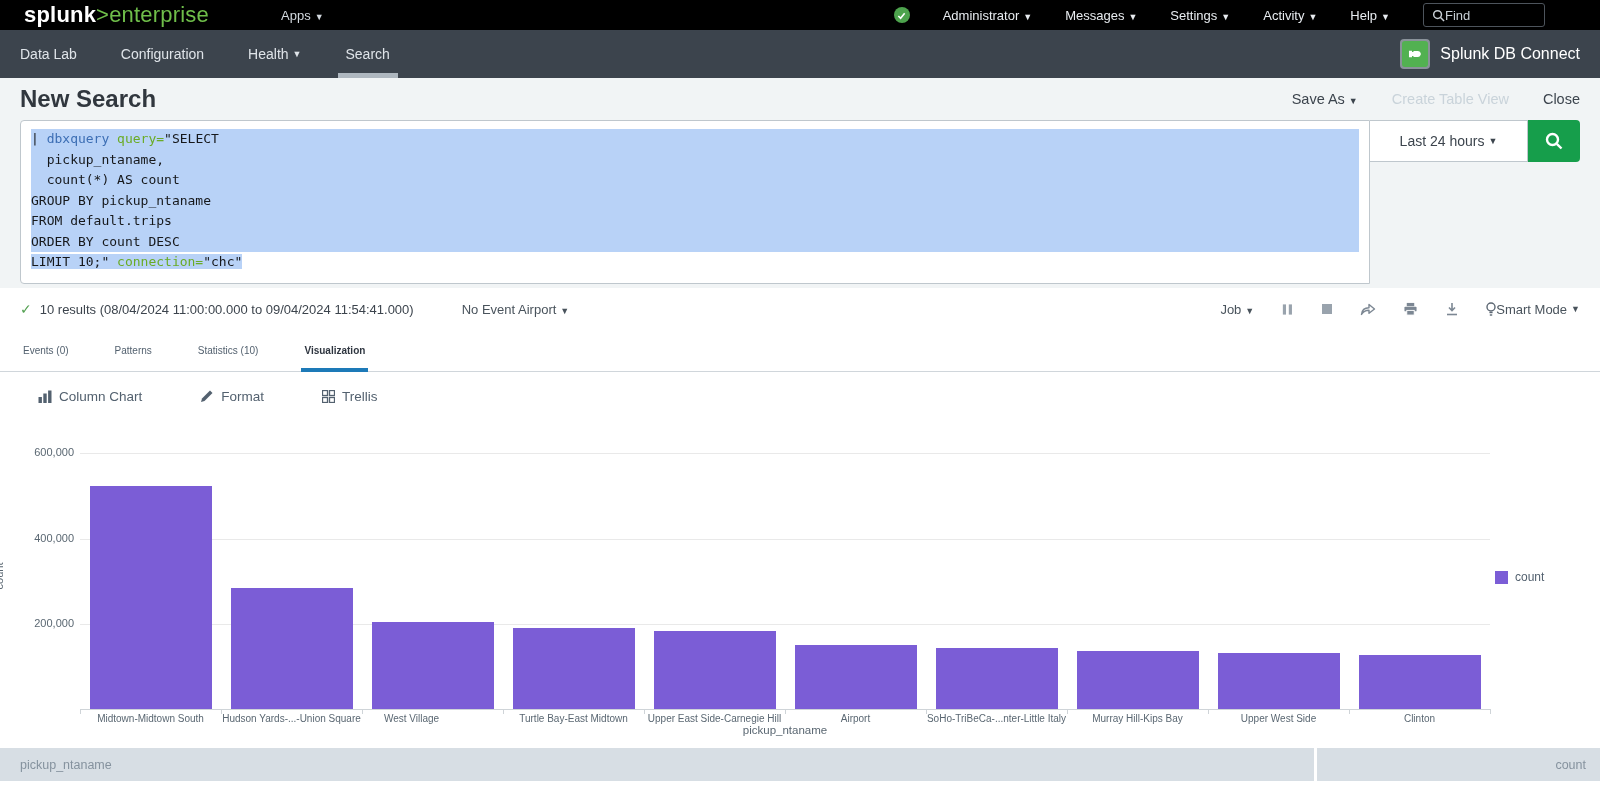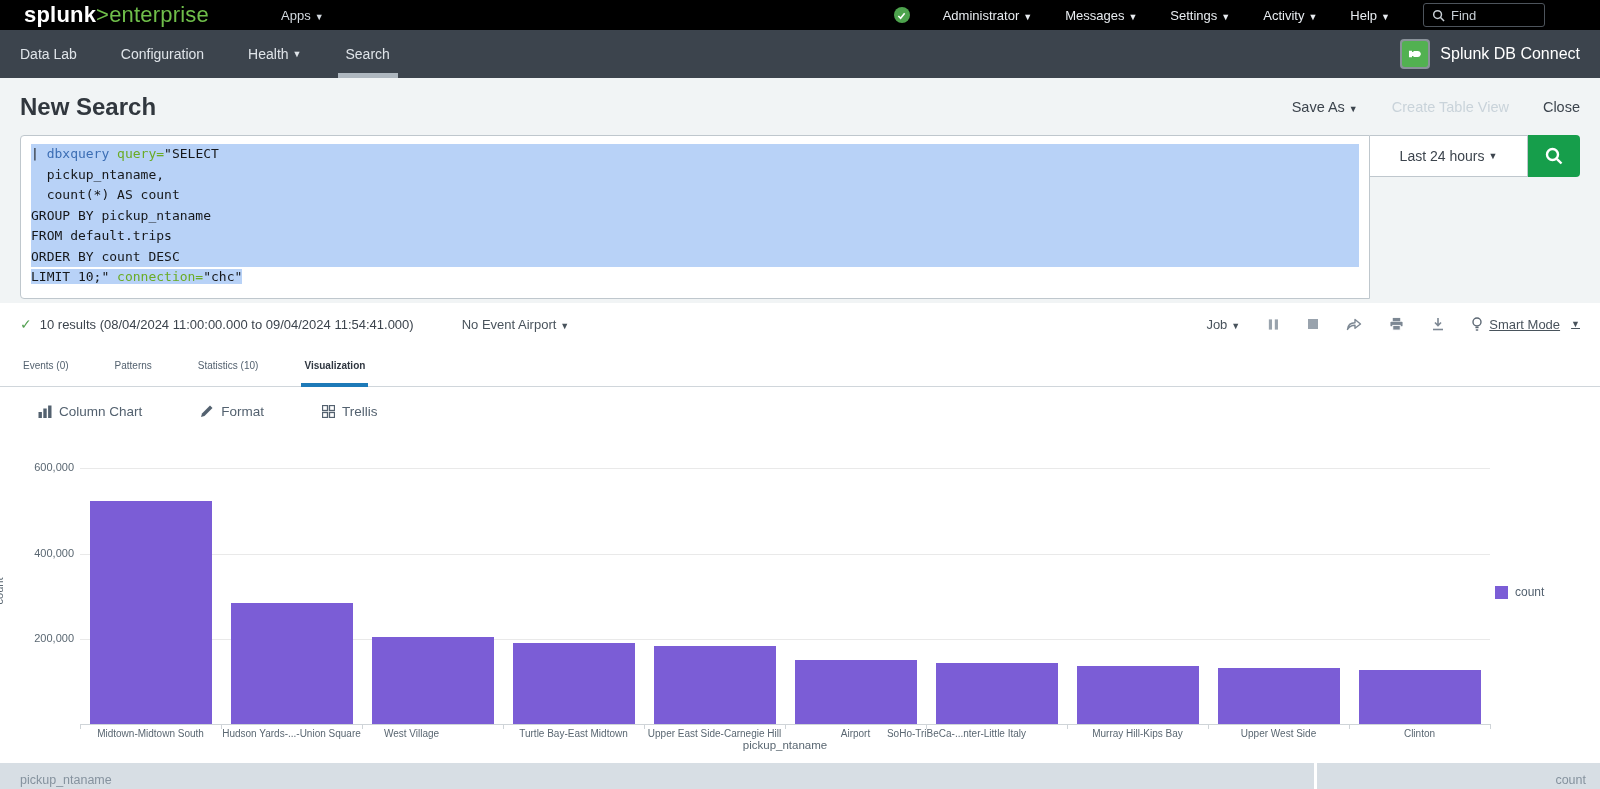--- a/index.html
+++ b/index.html
@@ -12,38 +12,38 @@
   .logo { font-size:22px; letter-spacing:.2px; }
   .logo b { color:#fff; font-weight:bold; }
   .logo .suffix { color:#6fbe4a; font-weight:normal; }
   .topbar-apps { margin-left:72px; color:#d3d9df; cursor:pointer; }
   .top-spacer { flex:1; }
   .top-right { display:flex; align-items:center; gap:33px; }
   .status-dot { width:16px; height:16px; border-radius:50%; background:#4da34d; display:flex; align-items:center; justify-content:center; }
   .status-dot svg { width:9px; height:9px; }
   .top-menu { color:#e8ecf0; cursor:pointer; white-space:nowrap; }
   .caret { font-size:9px; margin-left:4px; color:inherit; }
-  .find-box { display:flex; align-items:center; gap:6px; width:122px; height:24px; border:1px solid #4d545c; border-radius:3px; background:#000; padding:0 8px; color:#9aa4ad; }
+  .find-box { display:flex; align-items:center; gap:0; width:122px; height:24px; border:1px solid #4d545c; border-radius:3px; background:#000; padding:0 8px; color:#9aa4ad; }
   .find-box input { background:transparent; border:none; outline:none; color:#e8ecf0; width:80px; font-size:13px; font-family:"Liberation Sans",sans-serif; }
   .find-box input::placeholder { color:#c7ced4; }
 
   
   .appbar { height:48px; background:#3c444d; display:flex; align-items:stretch; padding:0 20px; color:#dfe4e9; font-size:14px; }
   .appbar-item { display:flex; align-items:center; padding:0 22px; position:relative; cursor:pointer; white-space:nowrap; }
   .appbar-item:first-child { padding-left:0; }
   .appbar-item.active::after { content:""; position:absolute; left:14px; right:14px; bottom:0; height:5px; background:#aeb7bf; }
   .appbar-item:first-child.active::after { left:-6px; }
   .appbar-right { margin-left:auto; display:flex; align-items:center; gap:10px; }
   .db-tile { width:30px; height:30px; border-radius:4px; background:#8a929a; display:flex; align-items:center; justify-content:center; }
   .db-tile .inner { width:26px; height:26px; border-radius:3px; background:#52b151; display:flex; align-items:center; justify-content:center; }
   .appname { color:#fff; font-size:16px; }
 
   
   .gray-section { background:#f1f4f5; }
-  .page-header { height:57px; display:flex; align-items:center; padding:0 20px; }
+  .page-header { height:42px; display:flex; align-items:center; padding:0 20px; }
   .page-title { font-size:24px; font-weight:bold; color:#31373e; }
   .header-actions { margin-left:auto; display:flex; align-items:center; gap:34px; font-size:14.5px; color:#3c444d; }
   .header-actions .link { cursor:pointer; white-space:nowrap; }
   .header-actions .disabled { color:#c9d3da; cursor:default; }
 
   
   .search-row { display:flex; align-items:flex-start; margin:0 20px; padding-bottom:4px; }
   .query-editor { flex:1; min-height:164px; background:#fff; border:1px solid #bfc7cd; border-radius:4px 0 0 4px; padding:8px 10px; font-family:"DejaVu Sans Mono", monospace; font-size:13px; line-height:20.5px; color:#111; cursor:text; }
   .qline { white-space:pre; }
   .qline.qsel { background:#b8d2f7; }
@@ -55,21 +55,21 @@
   .search-btn { width:52px; height:42px; background:#169e4b; border:none; border-radius:0 4px 4px 0; display:flex; align-items:center; justify-content:center; cursor:pointer; }
 
   
   .results-row { height:42px; display:flex; align-items:center; padding:0 20px; font-size:13px; color:#3c444d; background:#fff; }
   .res-left { display:flex; align-items:center; gap:8px; }
   .check { color:#53a051; font-size:14px; }
   .sampling { margin-left:48px; color:#49535c; cursor:pointer; }
   .res-right { margin-left:auto; display:flex; align-items:center; gap:27px; color:#7c8793; }
   .res-right .job { color:#49535c; cursor:pointer; }
   .icon-btn { display:flex; align-items:center; cursor:pointer; color:#8a949e; }
-  .smart { display:flex; align-items:center; gap:7px; color:#49535c; cursor:pointer;text-decoration:underline; }
+  .smart { display:flex; align-items:center; color:#49535c; cursor:pointer; }
 
   
   .tabs-row { height:42px; display:flex; align-items:stretch; padding:0 20px; border-bottom:1px solid #d0d6db; background:#fff; }
   .tab { display:flex; align-items:center; padding:0 3px; margin-right:40px; font-size:10px; color:#53616f; position:relative; cursor:pointer; white-space:nowrap; }
   .tab.active { color:#2f3640; font-weight:bold; }
   .tab.active::after { content:""; position:absolute; left:0; right:0; bottom:-1px; height:4px; background:#1d7ab8; }
 
   
   .viz-controls { height:48px; display:flex; align-items:center; padding:0 38px; gap:58px; font-size:13.5px; color:#53616f; background:#fff; }
   .viz-btn { display:flex; align-items:center; gap:7px; cursor:pointer; white-space:nowrap; }
@@ -286,21 +286,21 @@
       <div class="xlabel" style="left: 221px; width: 141px;">Hudson Yards-...-Union Square</div>
       <div class="bar" title="West Village: 205000" style="left: 372px; width: 122px; top: 201.619px; height: 87.3812px; background: rgb(123, 93, 214);"></div>
       <div class="xlabel" style="left: 341px; width: 141px;">West Village</div>
       <div class="bar" title="Turtle Bay-East Midtown: 191000" style="left: 513px; width: 122px; top: 207.586px; height: 81.4137px; background: rgb(123, 93, 214);"></div>
       <div class="xlabel" style="left: 503px; width: 141px;">Turtle Bay-East Midtown</div>
       <div class="bar" title="Upper East Side-Carnegie Hill: 182000" style="left: 654px; width: 122px; top: 211.423px; height: 77.5775px; background: rgb(123, 93, 214);"></div>
       <div class="xlabel" style="left: 644px; width: 141px;">Upper East Side-Carnegie Hill</div>
       <div class="bar" title="Airport: 149000" style="left: 795px; width: 122px; top: 225.489px; height: 63.5112px; background: rgb(123, 93, 214);"></div>
       <div class="xlabel" style="left: 785px; width: 141px;">Airport</div>
       <div class="bar" title="SoHo-TriBeCa-...nter-Little Italy: 142000" style="left: 936px; width: 122px; top: 228.472px; height: 60.5275px; background: rgb(123, 93, 214);"></div>
-      <div class="xlabel" style="left: 886px; width: 141px;">SoHo-TriBeCa-...nter-Little Italy</div>
+      <div class="xlabel" style="left: 926px; width: 141px;">SoHo-TriBeCa-...nter-Little Italy</div>
       <div class="bar" title="Murray Hill-Kips Bay: 135000" style="left: 1077px; width: 122px; top: 231.456px; height: 57.5437px; background: rgb(123, 93, 214);"></div>
       <div class="xlabel" style="left: 1067px; width: 141px;">Murray Hill-Kips Bay</div>
       <div class="bar" title="Upper West Side: 132000" style="left: 1218px; width: 122px; top: 232.735px; height: 56.265px; background: rgb(123, 93, 214);"></div>
       <div class="xlabel" style="left: 1208px; width: 141px;">Upper West Side</div>
       <div class="bar" title="Clinton: 126000" style="left: 1359px; width: 122px; top: 235.292px; height: 53.7075px; background: rgb(123, 93, 214);"></div>
       <div class="xlabel" style="left: 1349px; width: 141px;">Clinton</div>
       <div class="xtick" style="left: 80px;"></div>
       <div class="xtick" style="left: 221px;"></div>
       <div class="xtick" style="left: 362px;"></div>
       <div class="xtick" style="left: 503px;"></div>

